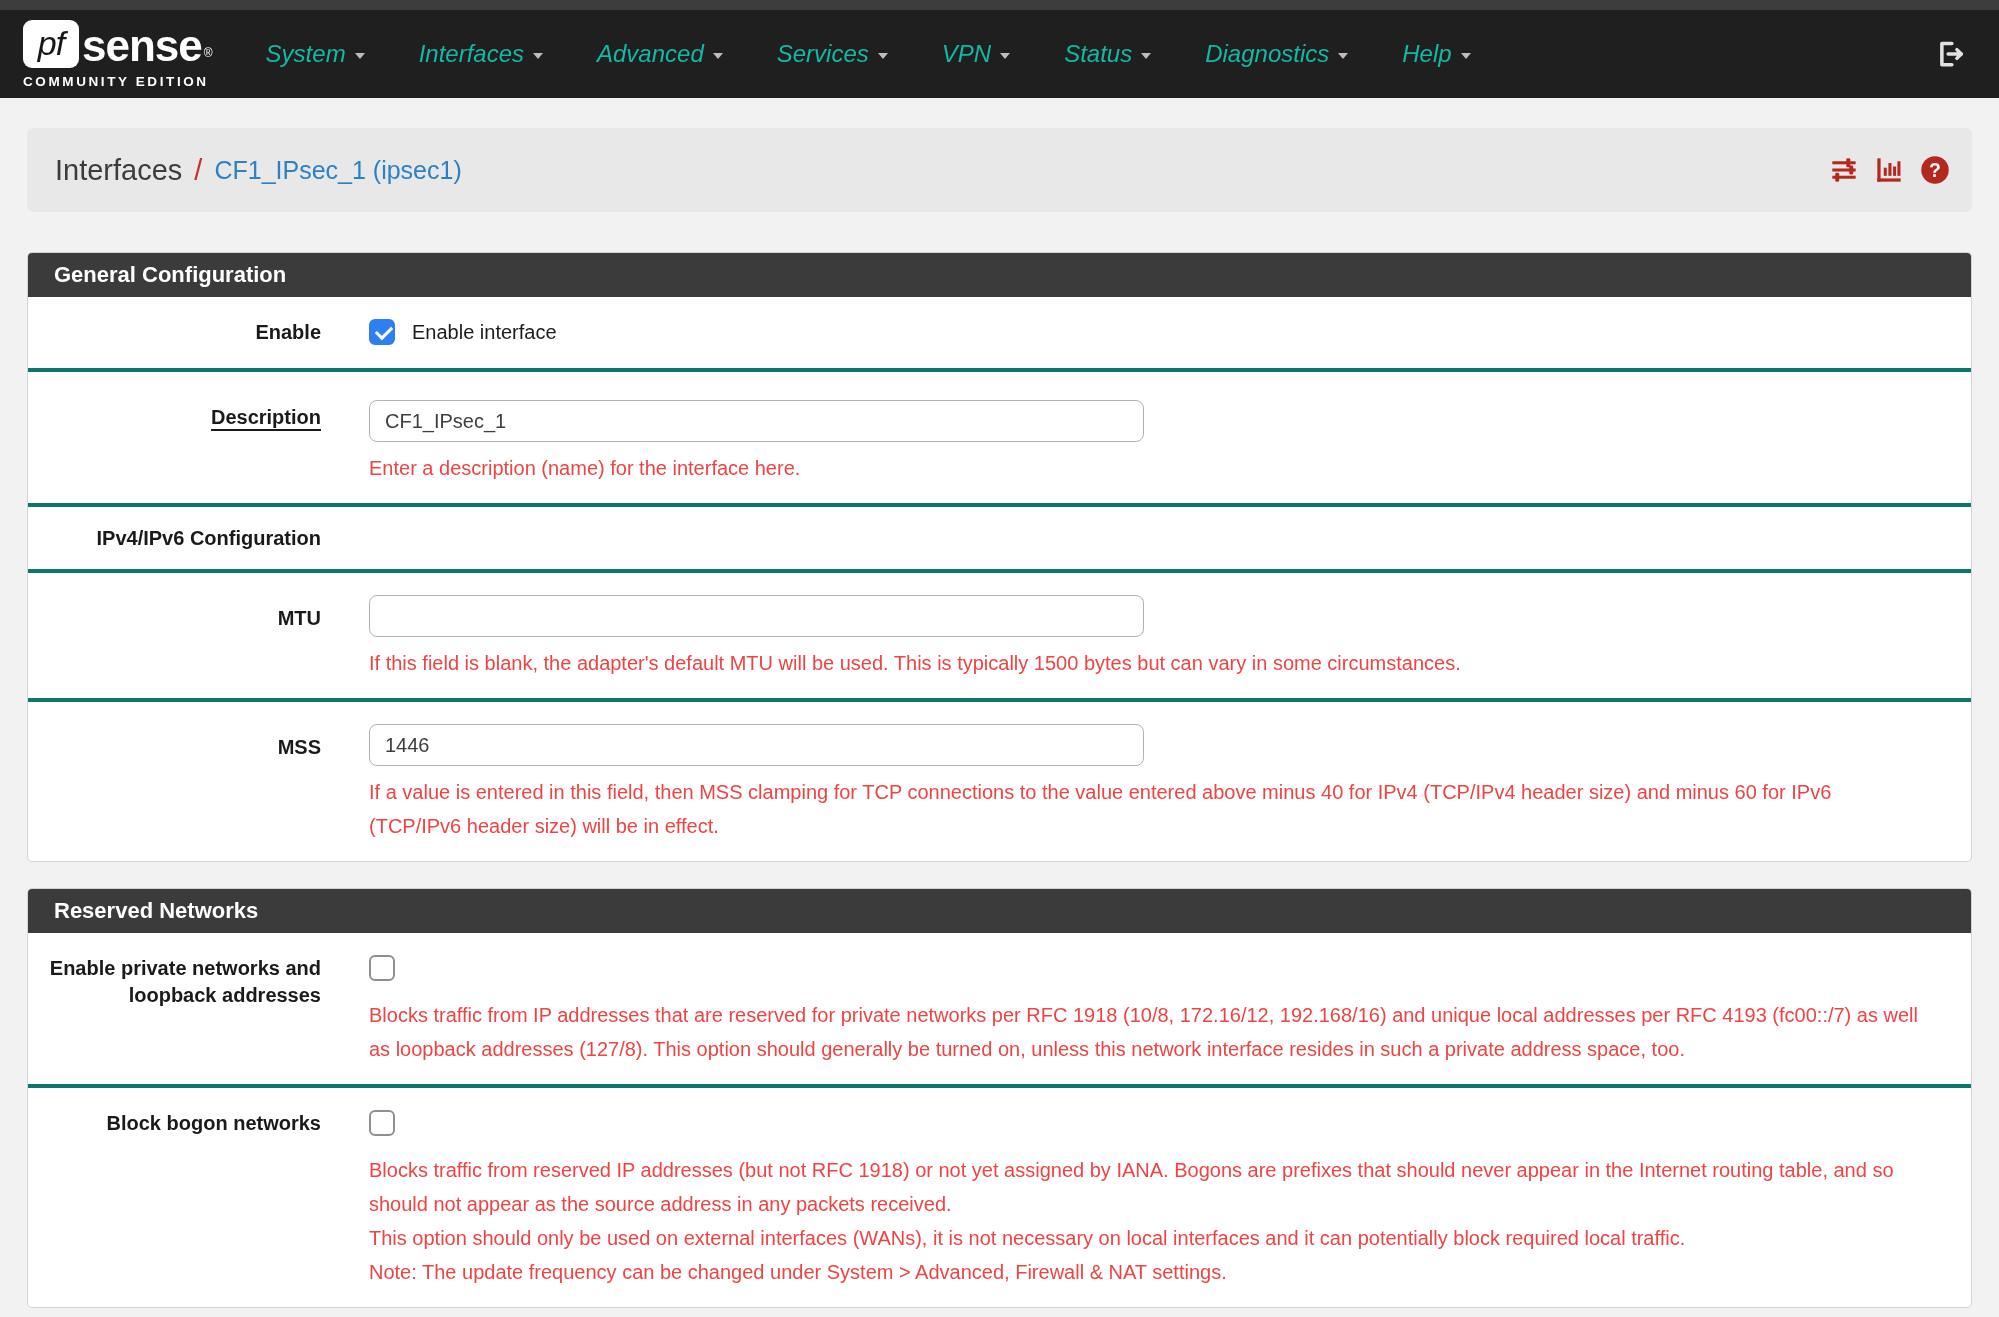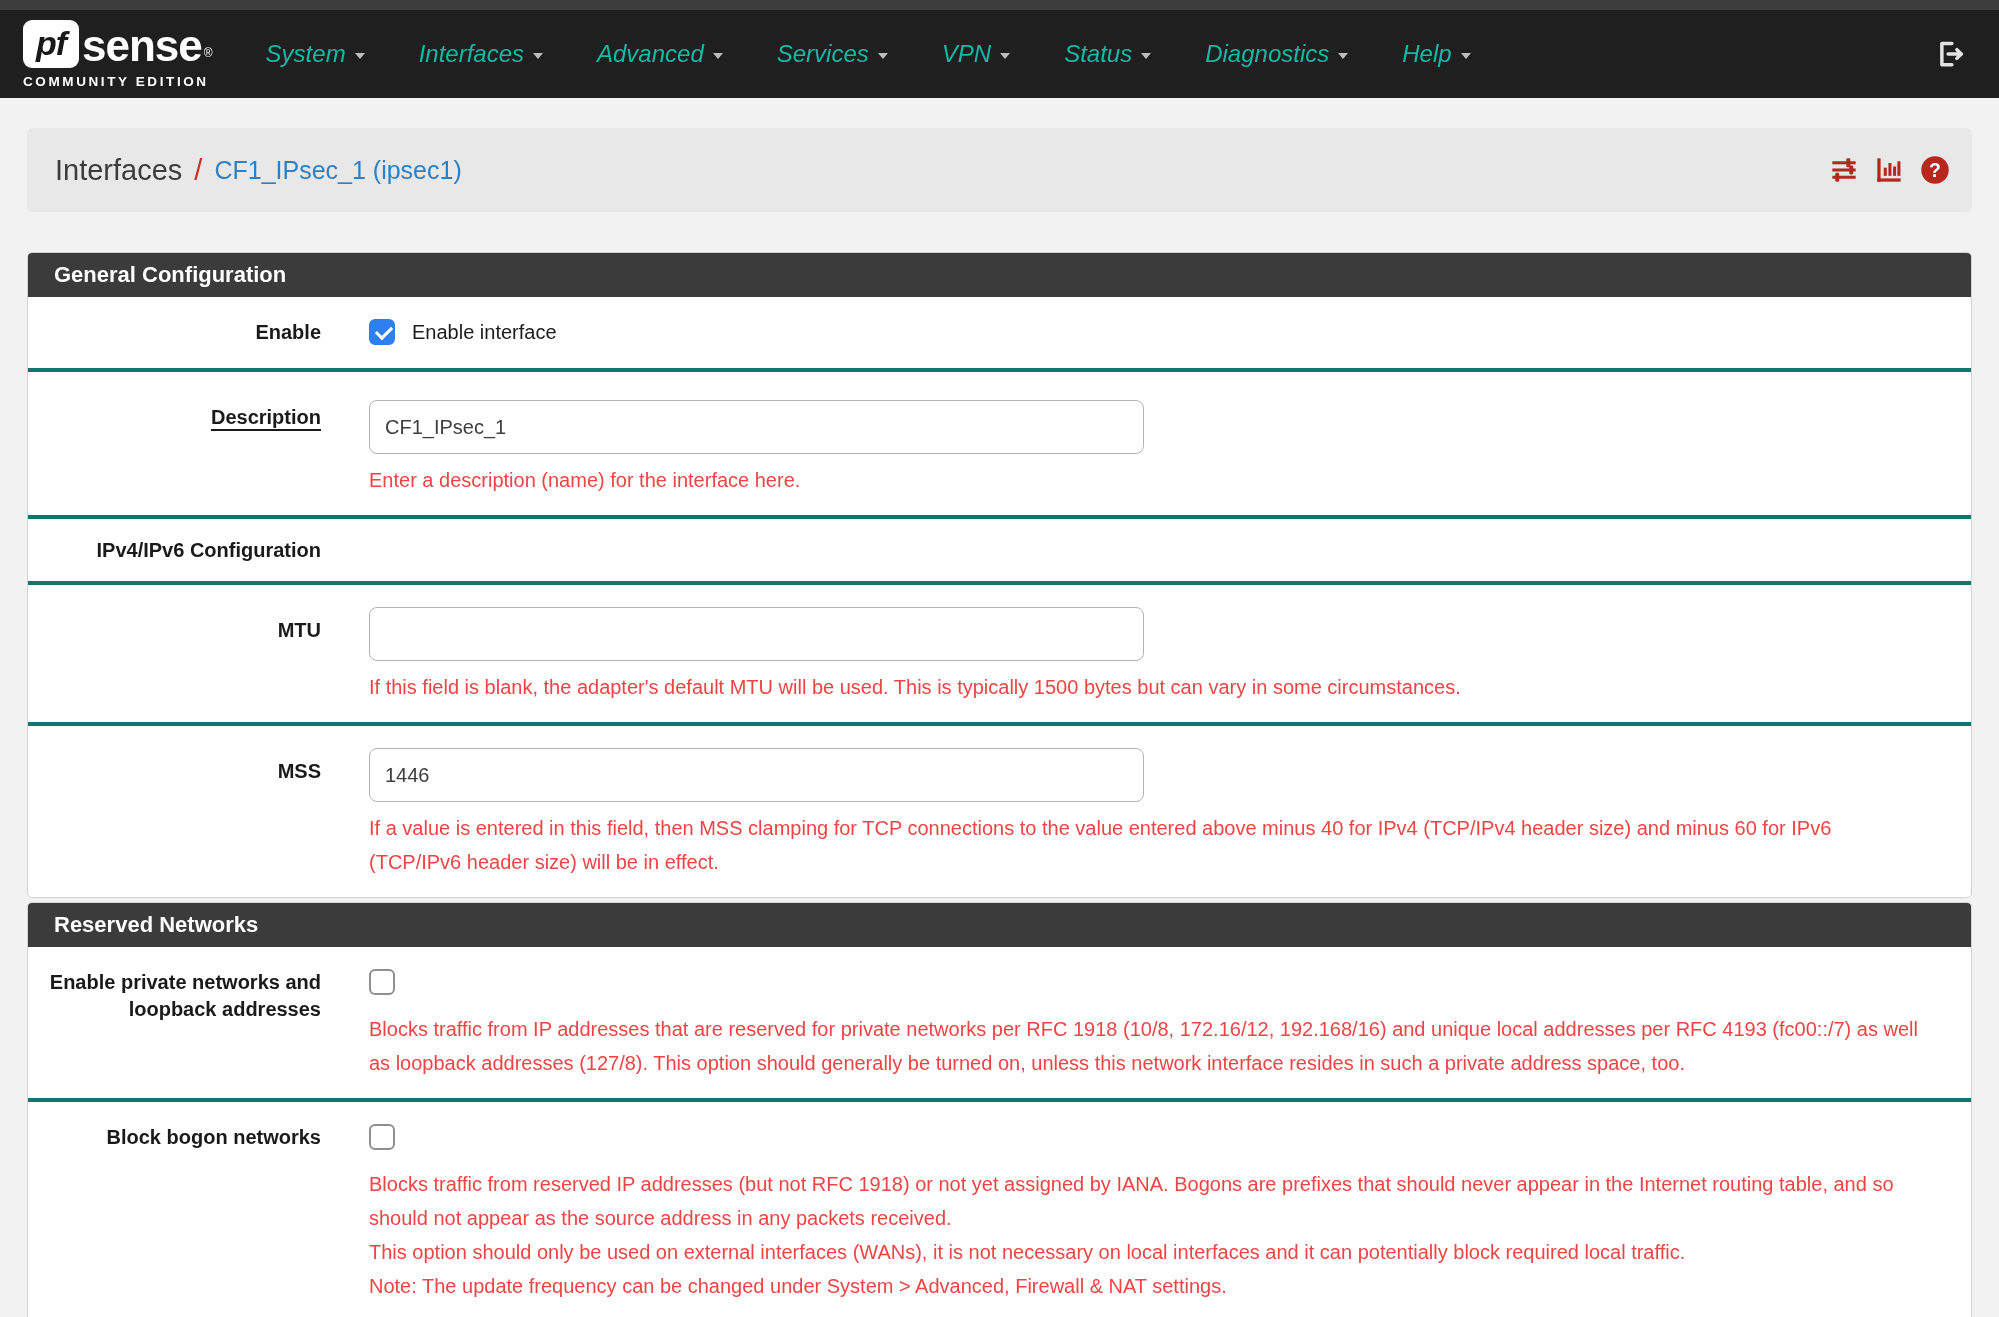--- a/index.html
+++ b/index.html
@@ -17,21 +17,21 @@
     height:88px; background:#1f1f1f;
     display:flex; align-items:center;
     padding:0 34px 0 23px;
   }
   .brand { display:flex; flex-direction:column; margin-right:26px; cursor:pointer; }
   .brand-top { display:flex; align-items:flex-end; }
   .pf-box {
     background:#fff; color:#181818;
     width:56px; height:48px; border-radius:9px;
     display:flex; align-items:center; justify-content:center;
-    font-weight:bold; font-style:italic; font-size:34px;
+    font-weight:normal; font-style:italic; font-size:34px;
     letter-spacing:-1px;
   }
   .sense-text { color:#fff; font-weight:bold; font-size:44px; letter-spacing:-1px; line-height:44px; margin-left:3px; }
   .reg-mark { color:#fff; font-size:12px; margin-left:2px; line-height:30px; }
   .brand-edition { color:#fff; font-size:13.5px; font-weight:700; letter-spacing:2.6px; margin-top:6px; }
   .nav-items { display:flex; align-items:center; flex:1; }
   .nav-item {
     color:#14b8a6; font-size:24px; padding:0 27px; cursor:pointer;
     display:flex; align-items:center; white-space:nowrap;font-style:italic;
   }
@@ -54,21 +54,21 @@
   .crumb-page { color:#2e80c4; font-size:25px; text-decoration:none; cursor:pointer; }
   .crumb-icons { margin-left:auto; display:flex; align-items:center; gap:17px; }
   .crumb-icons svg { display:block; cursor:pointer; }
 
   
   .panel {
     margin:0 27px; background:#fff;
     border:1px solid #d4d4d4; border-radius:5px;
     overflow:hidden;
   }
-  .panel-gc { margin-top:40px; margin-bottom:4px; }
+  .panel-gc { margin-top:40px; margin-bottom:26px; }
   .panel-head {
     background:#3b3b3b; color:#fff;
     font-weight:bold; font-size:22px;
     padding:9px 26px; line-height:26px;
   }
   .frow { display:grid; grid-template-columns:341px 1fr; }
   .frow + .frow { border-top:4px solid #0f766e; }
   .lbl {
     text-align:right; padding:22px 48px 0 10px;
     font-weight:bold; color:#1a1a1a; line-height:27px;
@@ -86,21 +86,21 @@
   input[type="checkbox"]:checked { background:#2e7ff0; border-color:#2e7ff0; }
   input[type="checkbox"]:checked::after {
     content:""; display:block; width:7px; height:13px;
     border:solid #fff; border-width:0 3.5px 3.5px 0;
     transform:rotate(45deg); margin:2px 0 0 8px;
   }
   .check-text { font-size:20px; color:#1c1c1c; }
 
   .underlined { text-decoration:underline; text-underline-offset:5px; cursor:pointer; }
   .text-input {
-    width:775px; height:54px;
+    width:775px; height:42px;
     border:1px solid #b3b3b3; border-radius:8px;
     padding:0 15px; font-size:20px; color:#3e3e3e;
     font-family:"Liberation Sans", sans-serif;
     background:#fff; outline:none; display:block;
   }
   .help { color:#ef4444; font-size:20px; line-height:34px; margin-top:9px; max-width:1560px; }
   .static-text { font-size:20px; color:#222; line-height:27px; }
   .row-ipcfg .lbl, .row-ipcfg .ctrl { padding-top:18px; padding-bottom:17px; }
   .row-desc .lbl, .row-mtu .lbl, .row-mss .lbl { padding-top:32px; }
   .row-desc .ctrl { padding-top:28px; }

